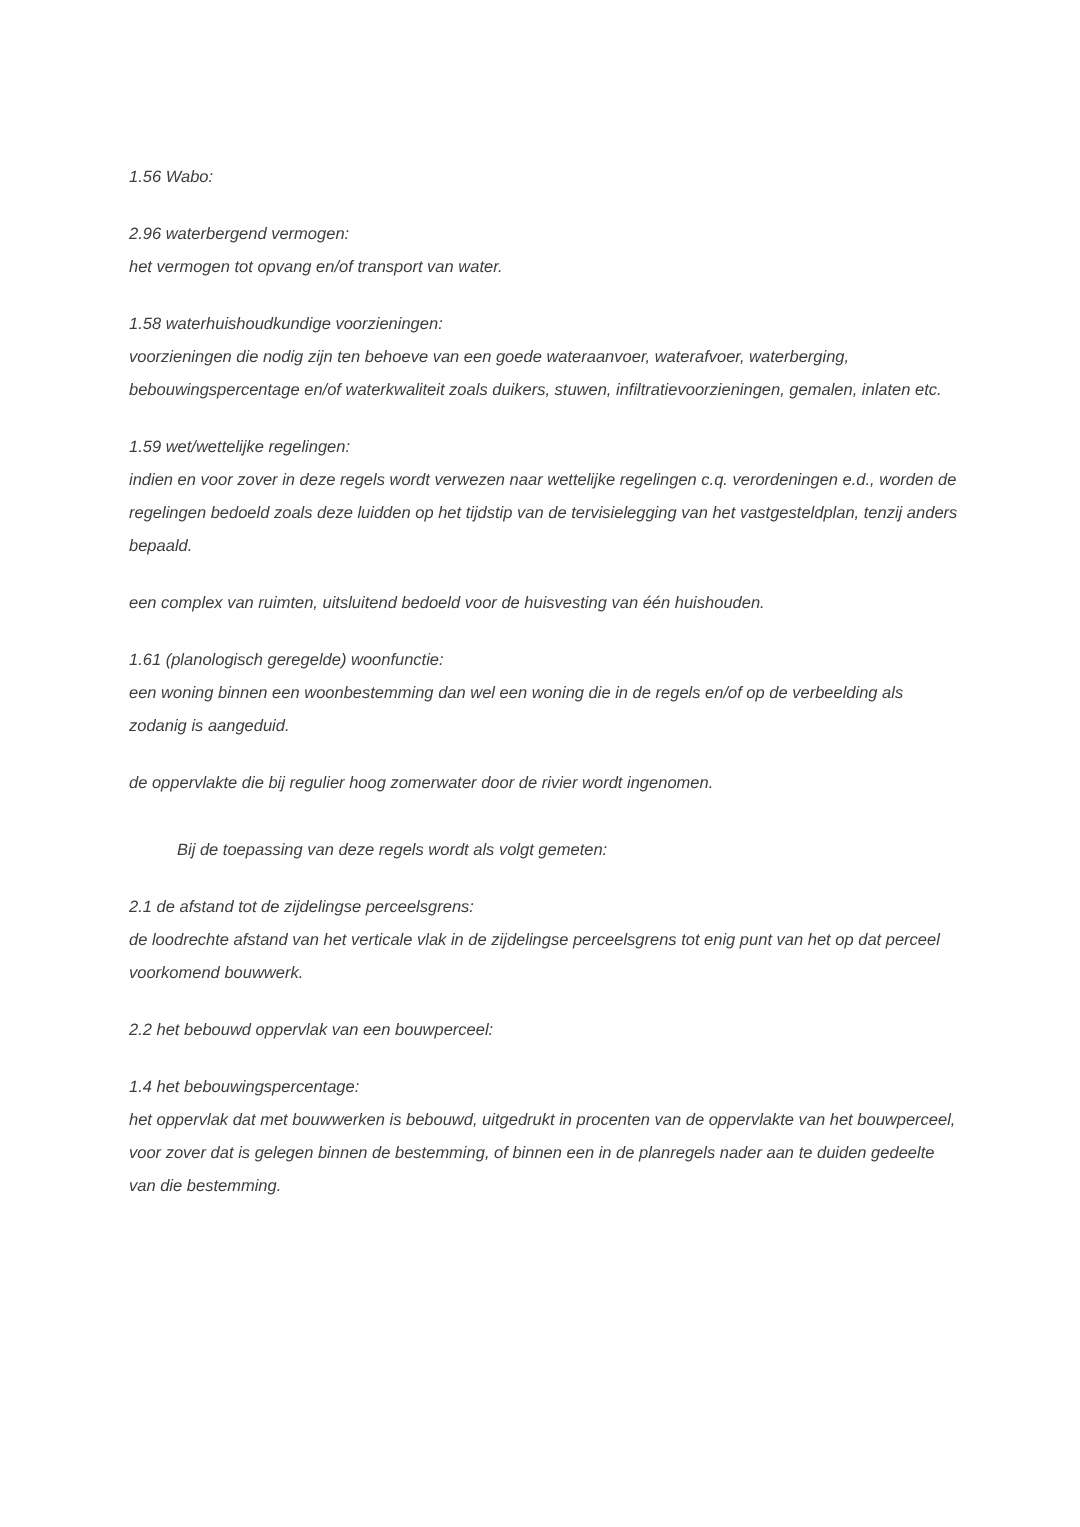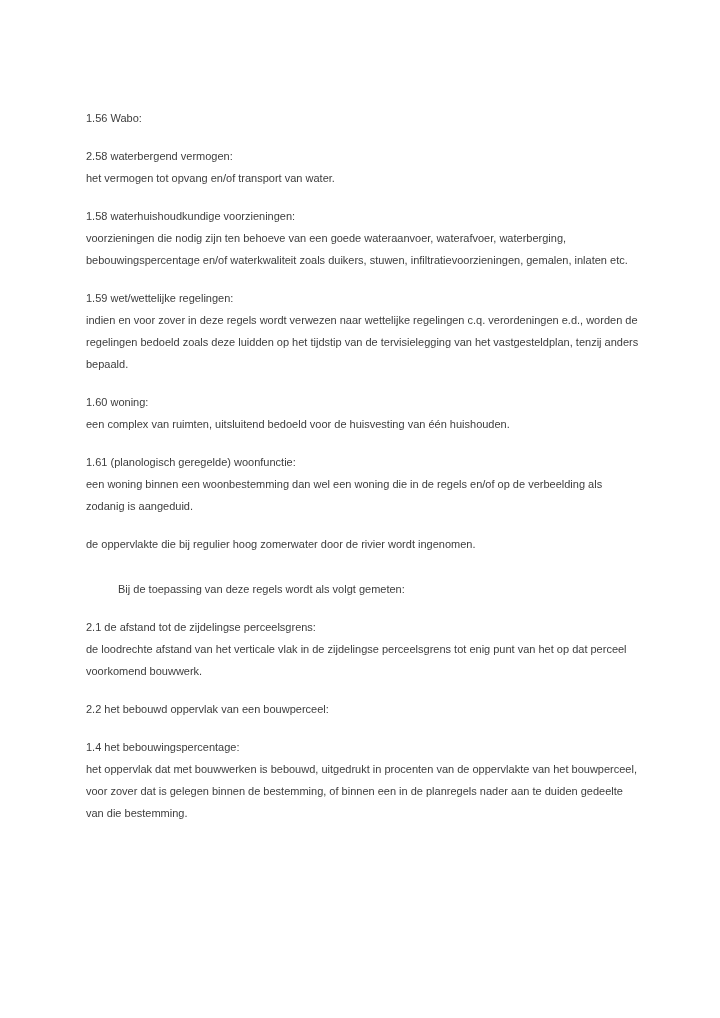--- a/index.html
+++ b/index.html
@@ -17,59 +17,59 @@
   }
   .page-content {
     position: absolute;
     left: 86px;
     top: 107px;
     width: 600px;
     font-size: 11px;
   }
   .def-block {
     margin: 0 0 16px 0;
+    font-style: italic;
   }
   .term, .line {
     line-height: 22px;
     white-space: nowrap;
   }
   .gap-before {
     margin-top: 23px;
     margin-left: 32px;
   }
 </style>
 </head>
 <body>
 
 <div class="page-content">
 
   <div class="def-block">
     <div class="term">1.56 Wabo:</div>
   </div>
 
   <div class="def-block">
-    <div class="term">2.58 waterbergend vermogen:</div>
+    <div class="term">2.96 waterbergend vermogen:</div>
     <div class="line">het vermogen tot opvang en/of transport van water.</div>
   </div>
 
   <div class="def-block">
     <div class="term">1.58 waterhuishoudkundige voorzieningen:</div>
     <div class="line">voorzieningen die nodig zijn ten behoeve van een goede wateraanvoer, waterafvoer, waterberging,</div>
     <div class="line">bebouwingspercentage en/of waterkwaliteit zoals duikers, stuwen, infiltratievoorzieningen, gemalen, inlaten etc.</div>
   </div>
 
   <div class="def-block">
     <div class="term">1.59 wet/wettelijke regelingen:</div>
     <div class="line">indien en voor zover in deze regels wordt verwezen naar wettelijke regelingen c.q. verordeningen e.d., worden de</div>
     <div class="line">regelingen bedoeld zoals deze luidden op het tijdstip van de tervisielegging van het vastgesteldplan, tenzij anders</div>
     <div class="line">bepaald.</div>
   </div>
 
   <div class="def-block">
-    <div class="term">1.60 woning:</div>
     <div class="line">een complex van ruimten, uitsluitend bedoeld voor de huisvesting van één huishouden.</div>
   </div>
 
   <div class="def-block">
     <div class="term">1.61 (planologisch geregelde) woonfunctie:</div>
     <div class="line">een woning binnen een woonbestemming dan wel een woning die in de regels en/of op de verbeelding als</div>
     <div class="line">zodanig is aangeduid.</div>
   </div>
 
   <div class="def-block">

